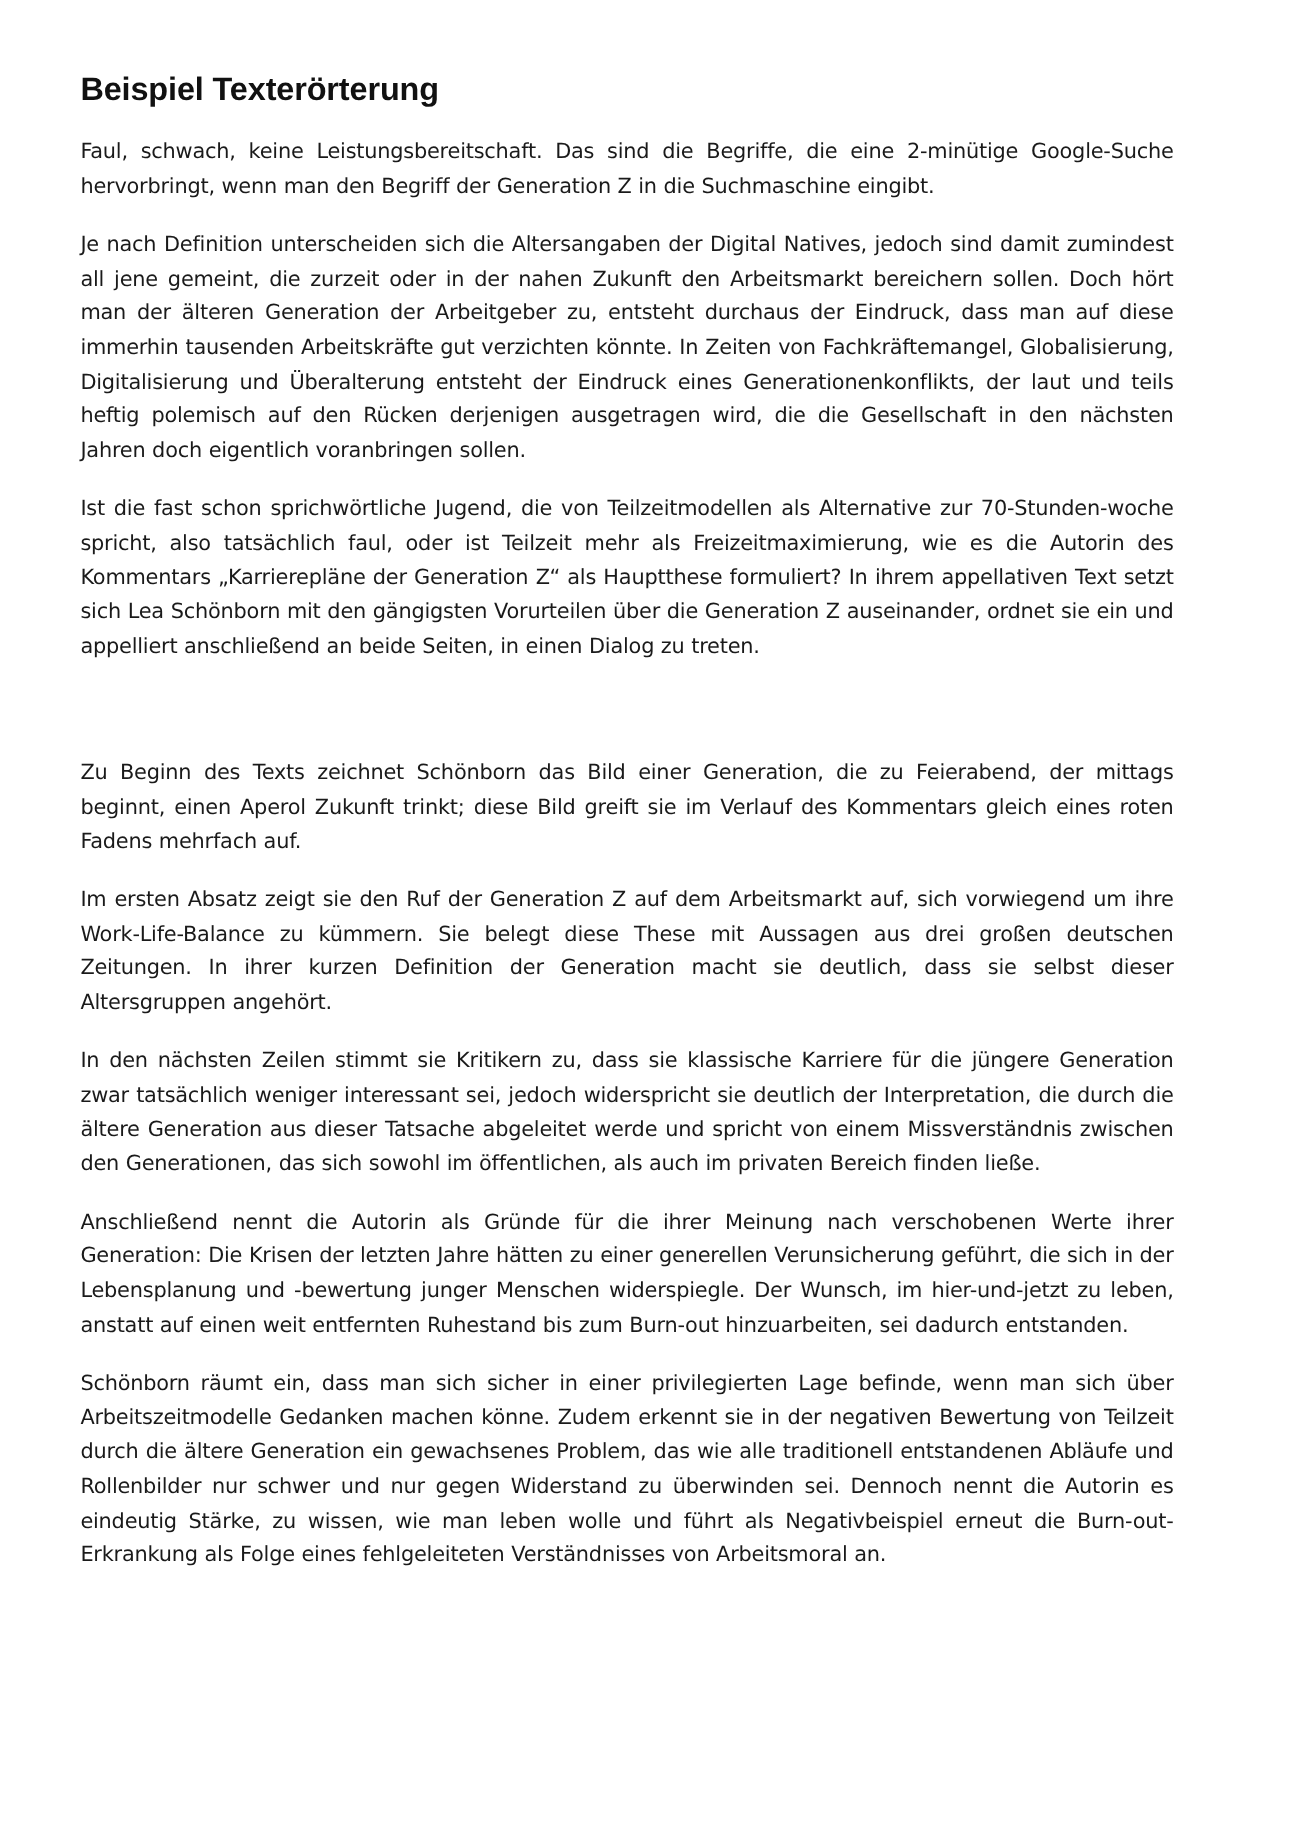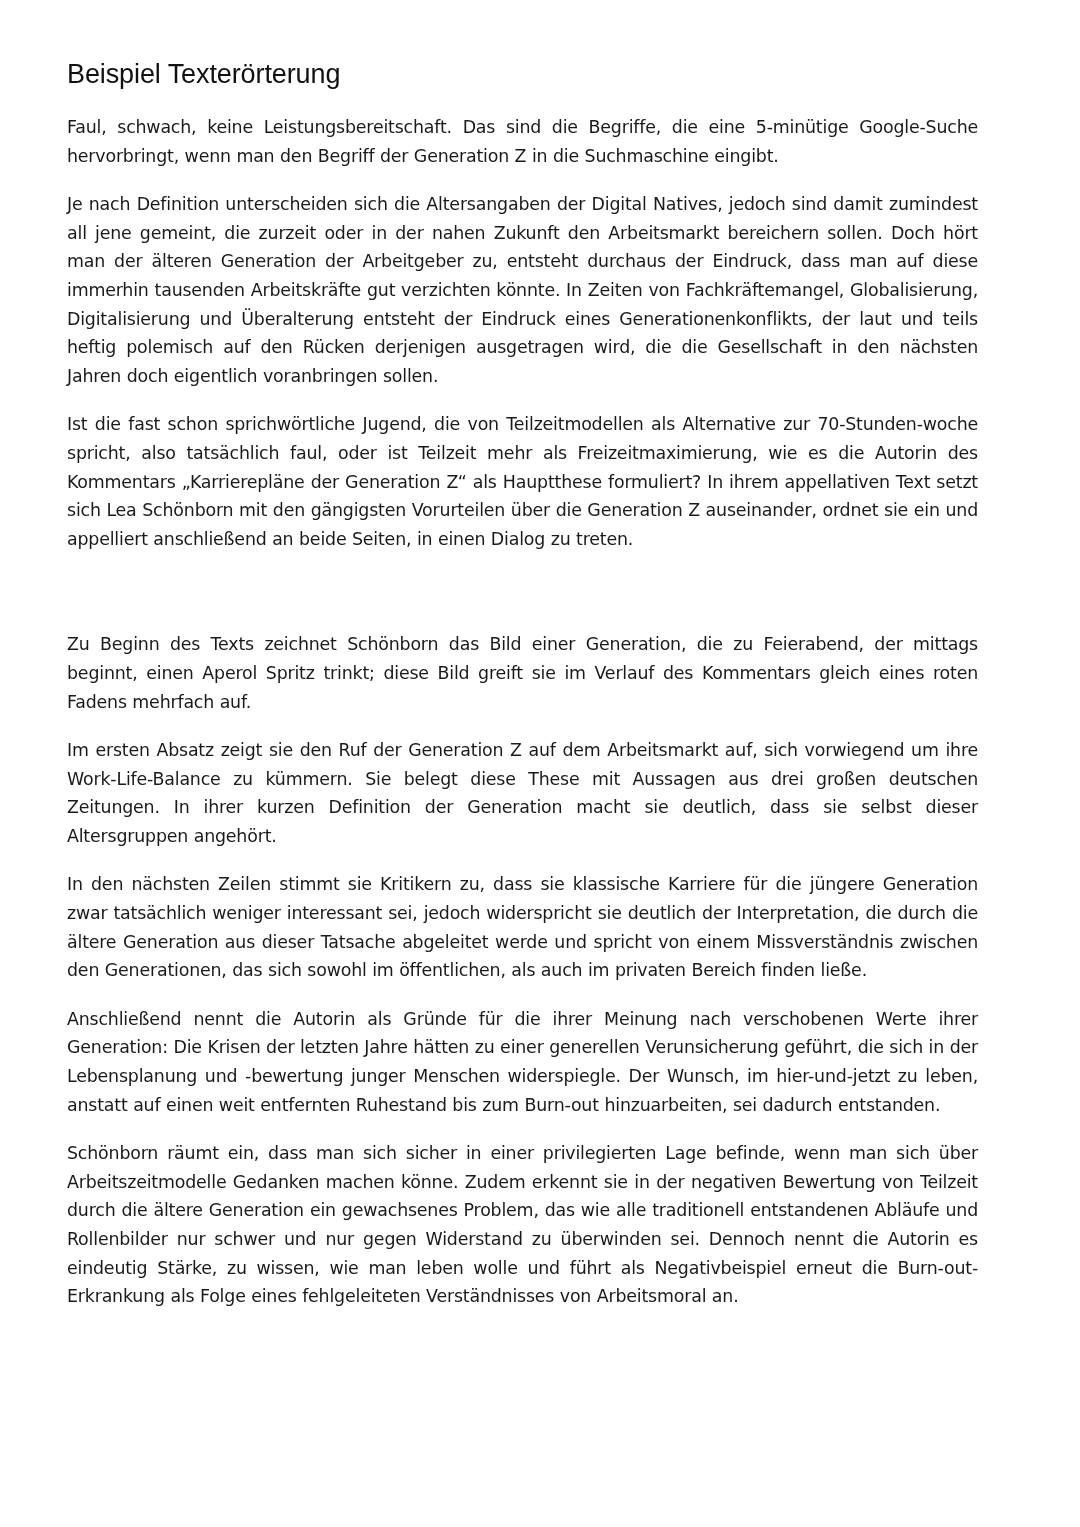--- a/index.html
+++ b/index.html
@@ -23,21 +23,21 @@
     box-sizing: border-box;
   }
   .content {
     position: absolute;
     left: 67px;
     top: 0;
     width: 911px;
   }
   .doc-title {
     font-family: "Liberation Sans", sans-serif;
-    font-weight: normal;
+    font-weight: bold;
     font-size: 27px;
     line-height: 32px;
     letter-spacing: -0.1px;
     color: #111111;
     margin: 0;
     padding-top: 58px;
     text-align: left;
   }
   .body-block {
     padding-top: 23px;
@@ -66,29 +66,29 @@
 </head>
 <body>
 
 <div class="page">
   <div class="content">
 
     <h1 class="doc-title">Beispiel Texterörterung</h1>
 
     <div class="body-block">
 
-      <p class="para no-justify-last">Faul, schwach, keine Leistungsbereitschaft. Das sind die Begriffe, die eine 5-minütige Google-Suche hervorbringt, wenn man den Begriff der Generation Z in die Suchmaschine eingibt.</p>
+      <p class="para no-justify-last">Faul, schwach, keine Leistungsbereitschaft. Das sind die Begriffe, die eine 2-minütige Google-Suche hervorbringt, wenn man den Begriff der Generation Z in die Suchmaschine eingibt.</p>
 
       <p class="para no-justify-last">Je nach Definition unterscheiden sich die Altersangaben der Digital Natives, jedoch sind damit zumindest all jene gemeint, die zurzeit oder in der nahen Zukunft den Arbeitsmarkt bereichern sollen. Doch hört man der älteren Generation der Arbeitgeber zu, entsteht durchaus der Eindruck, dass man auf diese immerhin tausenden Arbeitskräfte gut verzichten könnte. In Zeiten von Fachkräftemangel, Globalisierung, Digitalisierung und Überalterung entsteht der Eindruck eines Generationenkonflikts, der laut und teils heftig polemisch auf den Rücken derjenigen ausgetragen wird, die die Gesellschaft in den nächsten Jahren doch eigentlich voranbringen sollen.</p>
 
       <p class="para no-justify-last">Ist die fast schon sprichwörtliche Jugend, die von Teilzeitmodellen als Alternative zur 70-Stunden-woche spricht, also tatsächlich faul, oder ist Teilzeit mehr als Freizeitmaximierung, wie es die Autorin des Kommentars „Karrierepläne der Generation Z“ als Hauptthese formuliert? In ihrem appellativen Text setzt sich Lea Schönborn mit den gängigsten Vorurteilen über die Generation Z auseinander, ordnet sie ein und appelliert anschließend an beide Seiten, in einen Dialog zu treten.</p>
 
       <div class="spacer-para"></div>
 
-      <p class="para no-justify-last">Zu Beginn des Texts zeichnet Schönborn das Bild einer Generation, die zu Feierabend, der mittags beginnt, einen Aperol Spritz trinkt; diese Bild greift sie im Verlauf des Kommentars gleich eines roten Fadens mehrfach auf.</p>
+      <p class="para no-justify-last">Zu Beginn des Texts zeichnet Schönborn das Bild einer Generation, die zu Feierabend, der mittags beginnt, einen Aperol Zukunft trinkt; diese Bild greift sie im Verlauf des Kommentars gleich eines roten Fadens mehrfach auf.</p>
 
       <p class="para no-justify-last">Im ersten Absatz zeigt sie den Ruf der Generation Z auf dem Arbeitsmarkt auf, sich vorwiegend um ihre Work-Life-Balance zu kümmern. Sie belegt diese These mit Aussagen aus drei großen deutschen Zeitungen. In ihrer kurzen Definition der Generation macht sie deutlich, dass sie selbst dieser Altersgruppen angehört.</p>
 
       <p class="para no-justify-last">In den nächsten Zeilen stimmt sie Kritikern zu, dass sie klassische Karriere für die jüngere Generation zwar tatsächlich weniger interessant sei, jedoch widerspricht sie deutlich der Interpretation, die durch die ältere Generation aus dieser Tatsache abgeleitet werde und spricht von einem Missverständnis zwischen den Generationen, das sich sowohl im öffentlichen, als auch im privaten Bereich finden ließe.</p>
 
       <p class="para no-justify-last">Anschließend nennt die Autorin als Gründe für die ihrer Meinung nach verschobenen Werte ihrer Generation: Die Krisen der letzten Jahre hätten zu einer generellen Verunsicherung geführt, die sich in der Lebensplanung und -bewertung junger Menschen widerspiegle. Der Wunsch, im hier-und-jetzt zu leben, anstatt auf einen weit entfernten Ruhestand bis zum Burn-out hinzuarbeiten, sei dadurch entstanden.</p>
 
       <p class="para no-justify-last">Schönborn räumt ein, dass man sich sicher in einer privilegierten Lage befinde, wenn man sich über Arbeitszeitmodelle Gedanken machen könne. Zudem erkennt sie in der negativen Bewertung von Teilzeit durch die ältere Generation ein gewachsenes Problem, das wie alle traditionell entstandenen Abläufe und Rollenbilder nur schwer und nur gegen Widerstand zu überwinden sei. Dennoch nennt die Autorin es eindeutig Stärke, zu wissen, wie man leben wolle und führt als Negativbeispiel erneut die Burn-out-Erkrankung als Folge eines fehlgeleiteten Verständnisses von Arbeitsmoral an.</p>
 
     </div>

